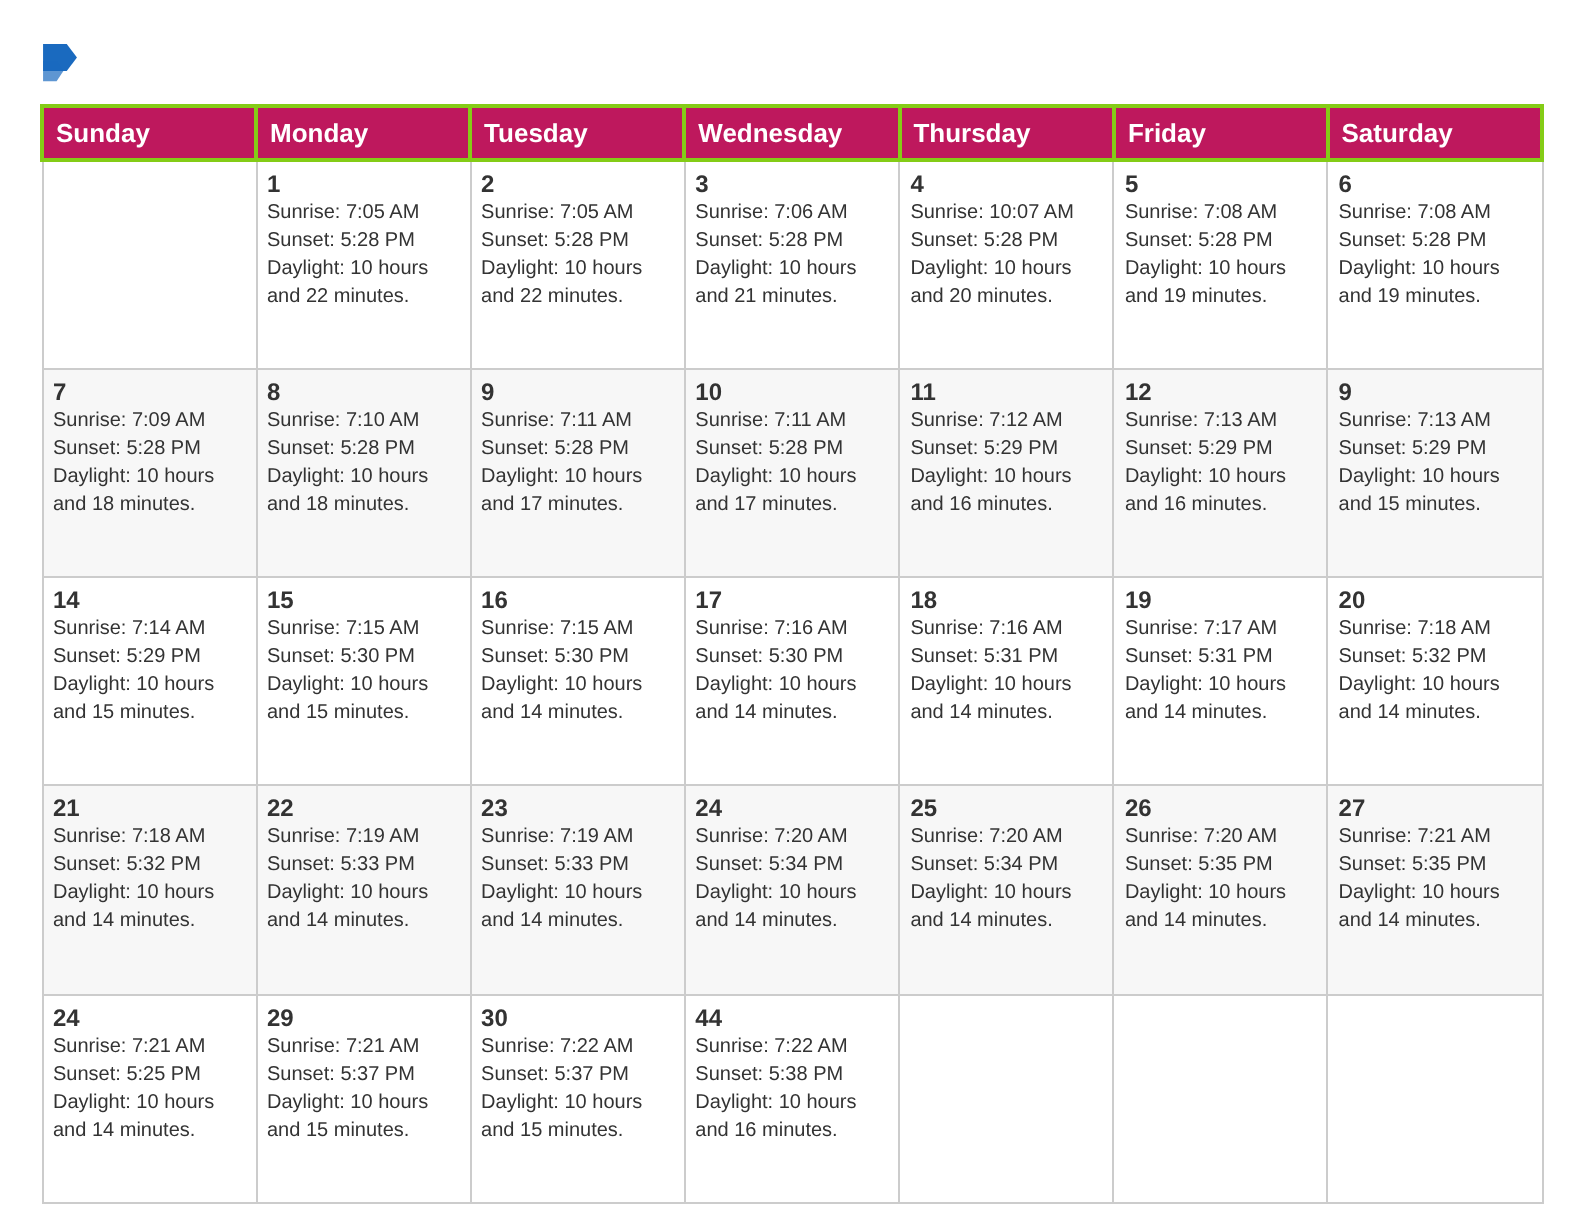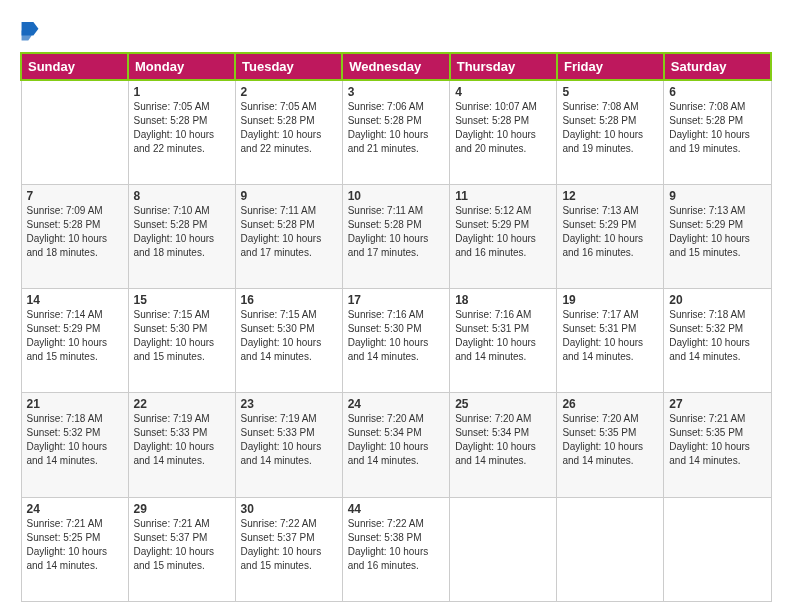--- a/index.html
+++ b/index.html
@@ -165,21 +165,21 @@
           <td>
             <span class="day-num">9</span>
             <div class="day-info"><span>Sunrise: 7:11 AM</span><br><span>Sunset: 5:28 PM</span><br><span>Daylight: 10 hours and 17 minutes.</span></div>
           </td>
           <td>
             <span class="day-num">10</span>
             <div class="day-info"><span>Sunrise: 7:11 AM</span><br><span>Sunset: 5:28 PM</span><br><span>Daylight: 10 hours and 17 minutes.</span></div>
           </td>
           <td>
             <span class="day-num">11</span>
-            <div class="day-info"><span>Sunrise: 5:12 AM</span><br><span>Sunset: 5:29 PM</span><br><span>Daylight: 10 hours and 16 minutes.</span></div>
+            <div class="day-info"><span>Sunrise: 7:12 AM</span><br><span>Sunset: 5:29 PM</span><br><span>Daylight: 10 hours and 16 minutes.</span></div>
           </td>
           <td>
             <span class="day-num">12</span>
             <div class="day-info"><span>Sunrise: 7:13 AM</span><br><span>Sunset: 5:29 PM</span><br><span>Daylight: 10 hours and 16 minutes.</span></div>
           </td>
           <td>
             <span class="day-num">9</span>
             <div class="day-info"><span>Sunrise: 7:13 AM</span><br><span>Sunset: 5:29 PM</span><br><span>Daylight: 10 hours and 15 minutes.</span></div>
           </td>
         </tr>

